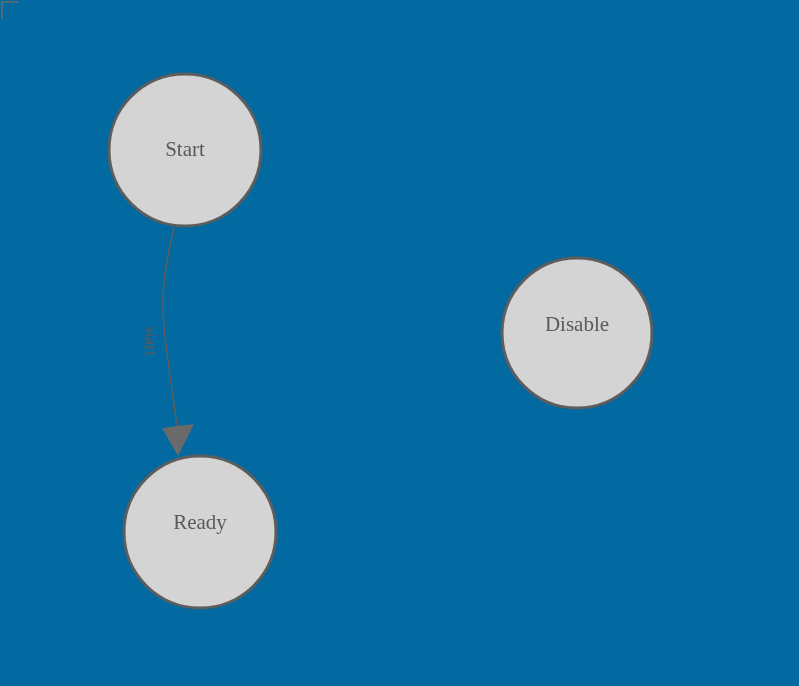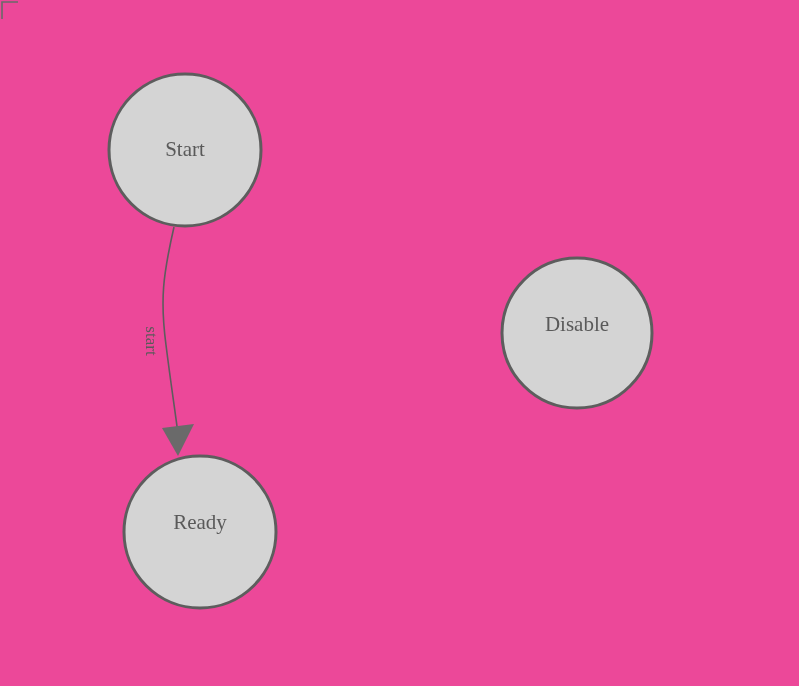--- a/index.html
+++ b/index.html
@@ -10,21 +10,21 @@
   body {
     width: 799px;
     height: 686px;
     overflow: hidden;
     font-family: "Liberation Serif", "DejaVu Serif", serif;
   }
   #canvas-root {
     position: relative;
     width: 799px;
     height: 686px;
-    background: #ec4899;
+    background: #0369a1;
   }
   #graph-svg {
     position: absolute;
     top: 0;
     left: 0;
     width: 799px;
     height: 686px;
     display: block;
   }
   .node-circle {

